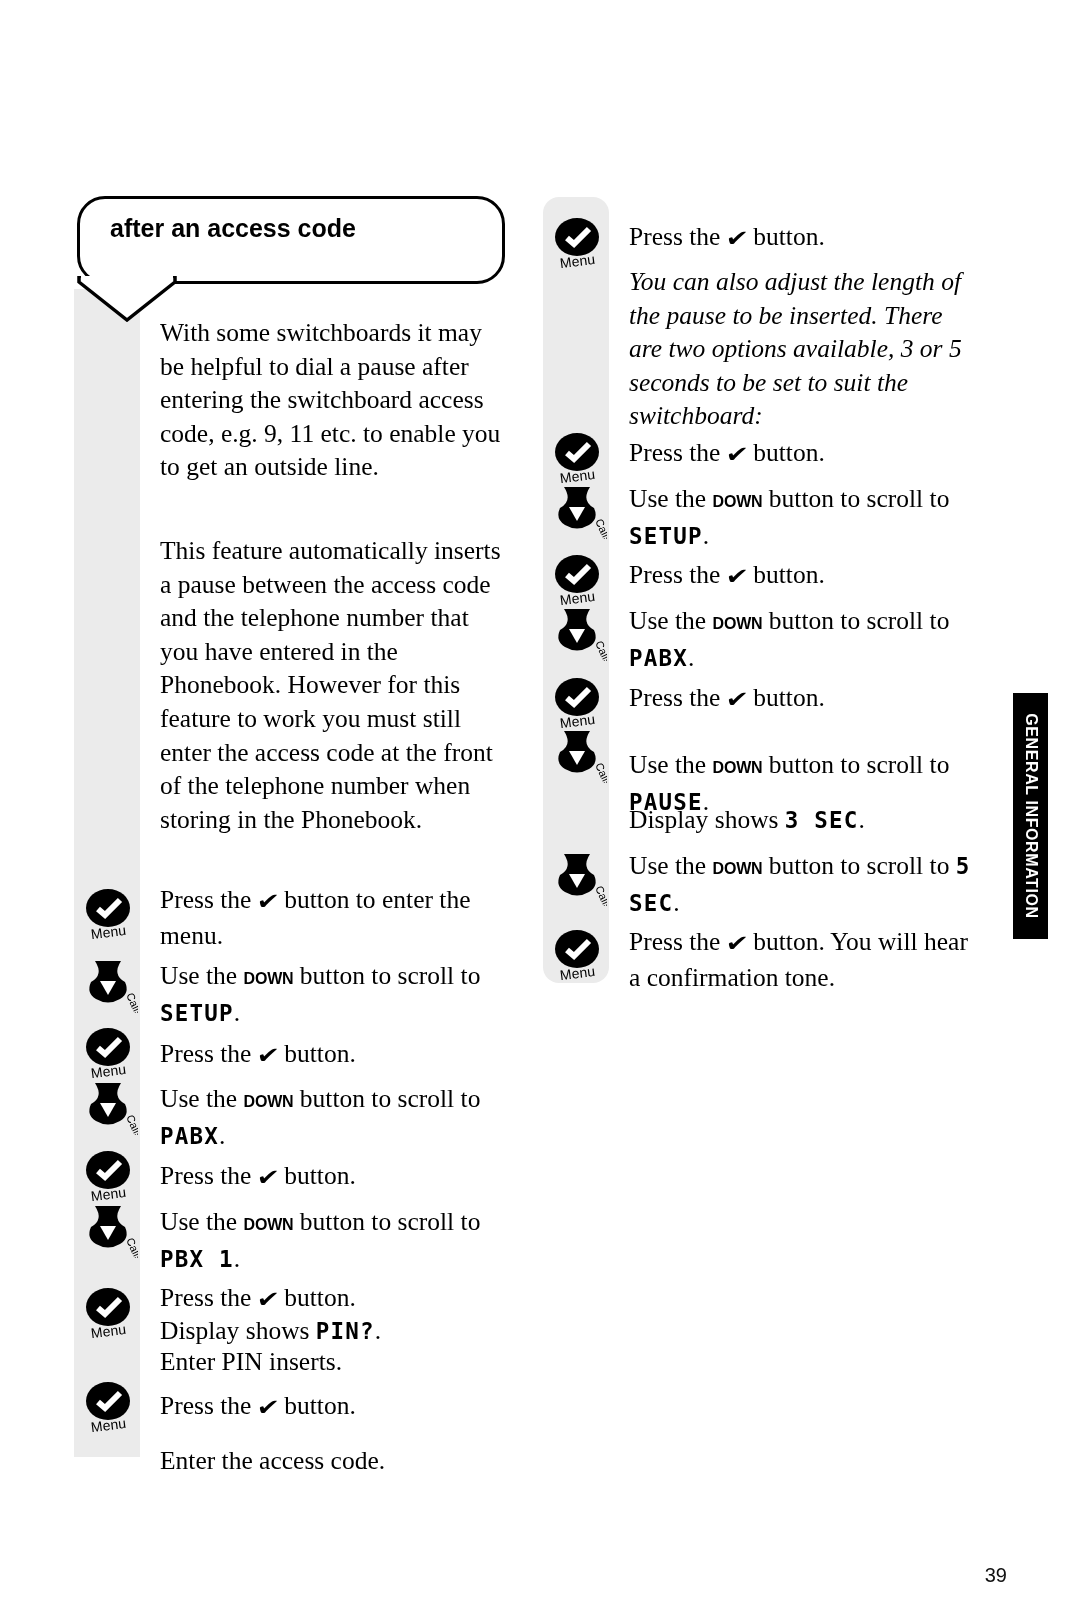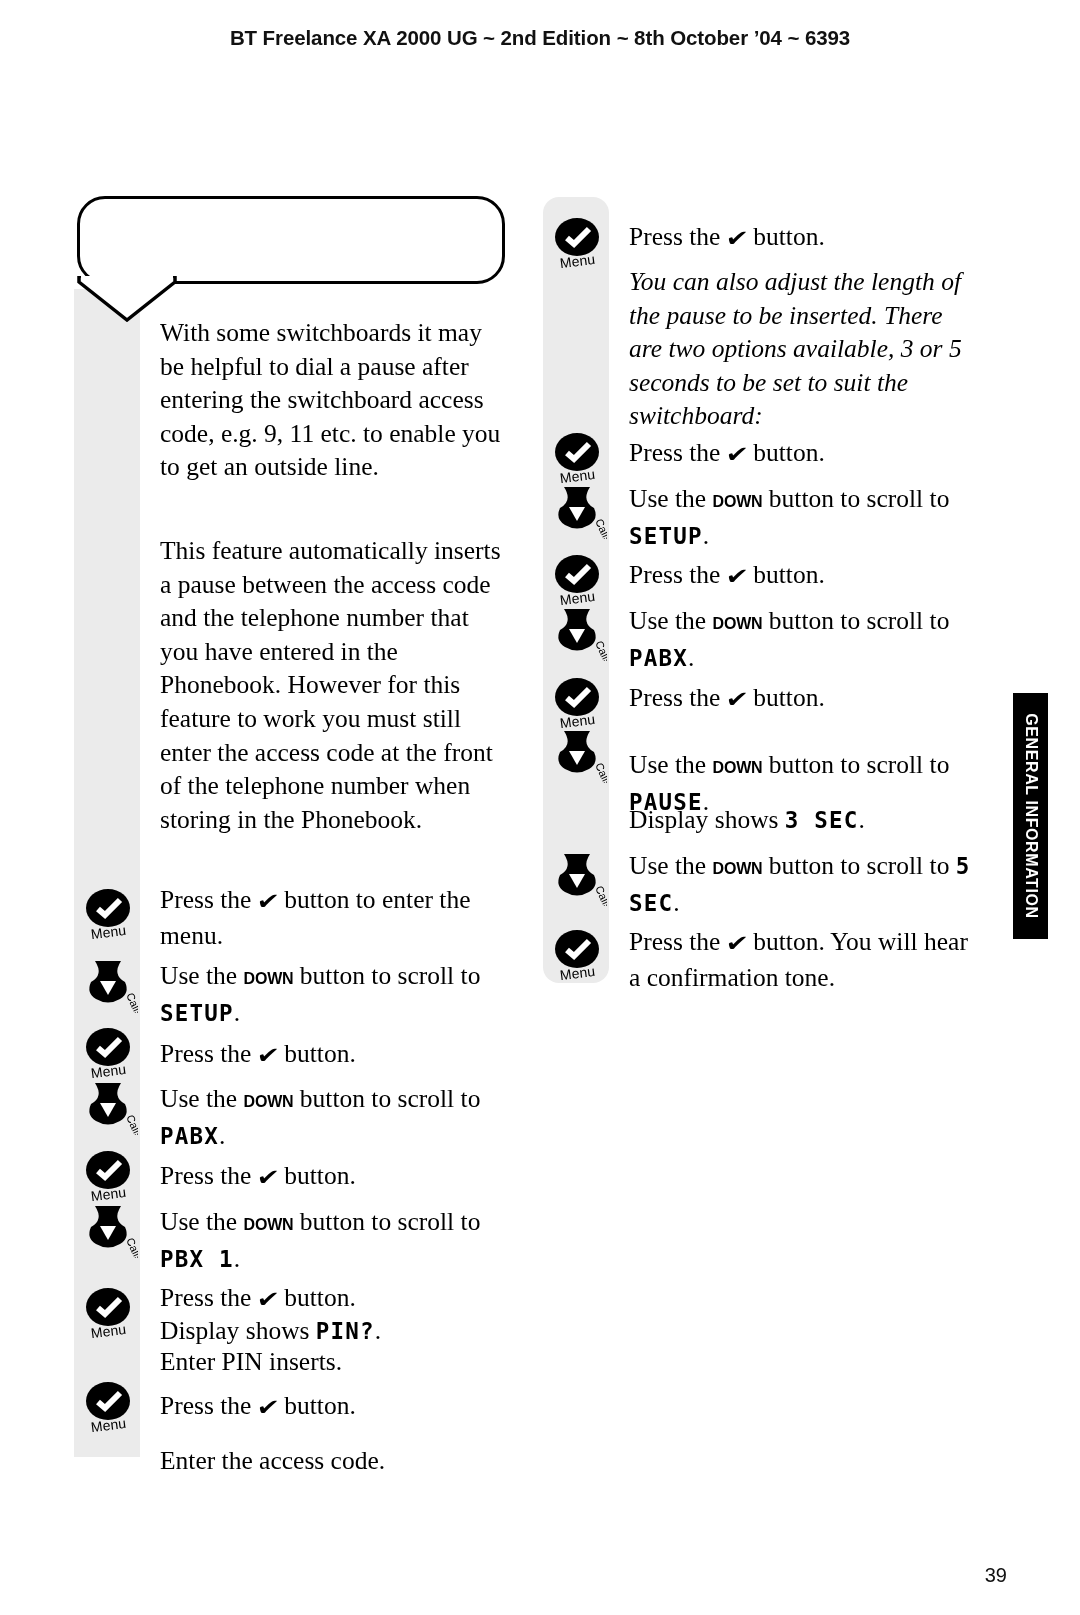--- a/index.html
+++ b/index.html
@@ -158,30 +158,30 @@
     width: 58px;
     height: 58px;
   }
   .icon svg { display: block; }
 </style>
 </head>
 <body>
 
 <div class="page">
 
-  <div class="run-head">BT Freelance XA 2000 UG ~ 2nd Edition ~ 8th October ’04 ~ 6393</div>
 
   <div class="rail rail-left"></div>
   <div class="rail rail-right"></div>
 
   <svg class="callout-tail" viewBox="0 0 120 46">
     <path d="M 2 0 L 2 6 L 50 44 L 98 6 L 98 0 Z" fill="#ffffff" stroke="#000000" stroke-width="3.5" stroke-linejoin="miter"></path>
     <rect x="4" y="-6" width="92" height="8" fill="#ffffff"></rect>
   </svg>
   <div class="callout">
+    <div>after an access code</div>
   </div>
 
   <div class="col col-left">
 
     <div class="tb" style="top:316px;">With some switchboards it may be helpful to dial a pause after entering the switchboard access code, e.g. 9, 11 etc. to enable you to get an outside line.</div>
     <div class="tb" style="top:534px;">This feature automatically inserts a pause between the access code and the telephone number that you have entered in the Phonebook. However for this feature to work you must still enter the access code at the front of the telephone number when storing in the Phonebook.</div>
 
     <div class="tb" style="top:883px;">
       <span>Press the </span><span class="chk">✔</span><span> button to enter the menu.</span>
     </div>

